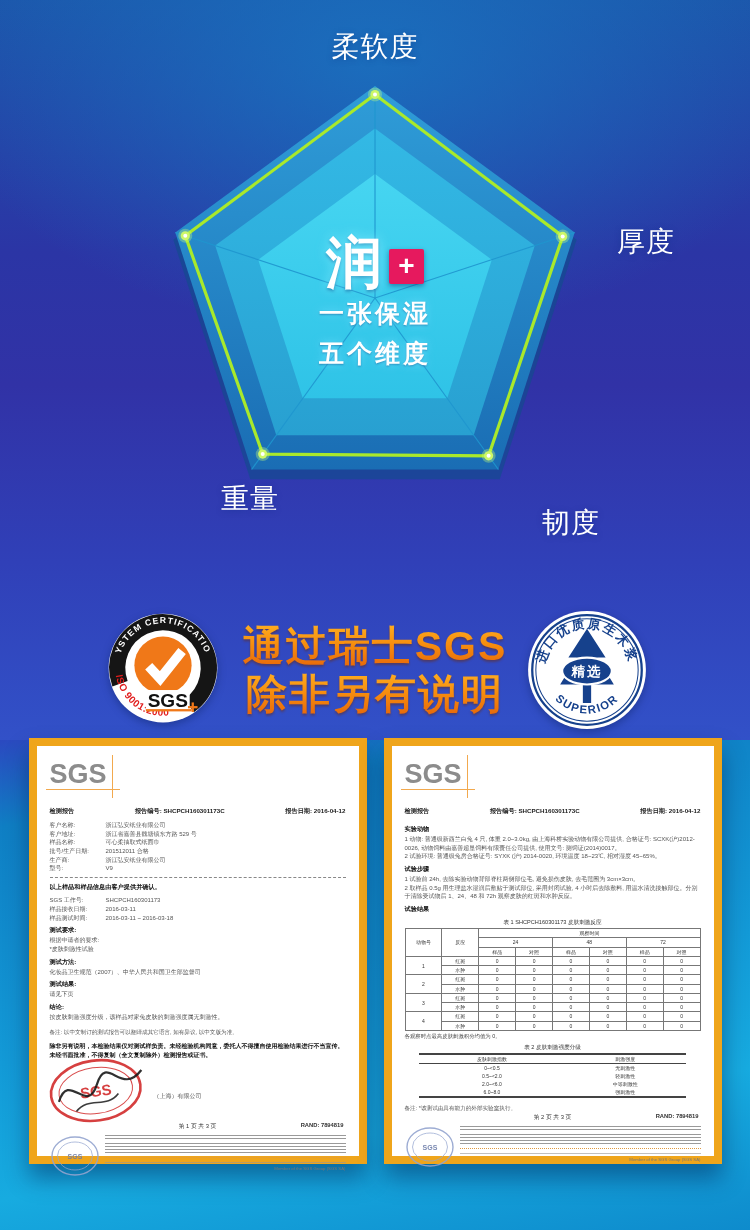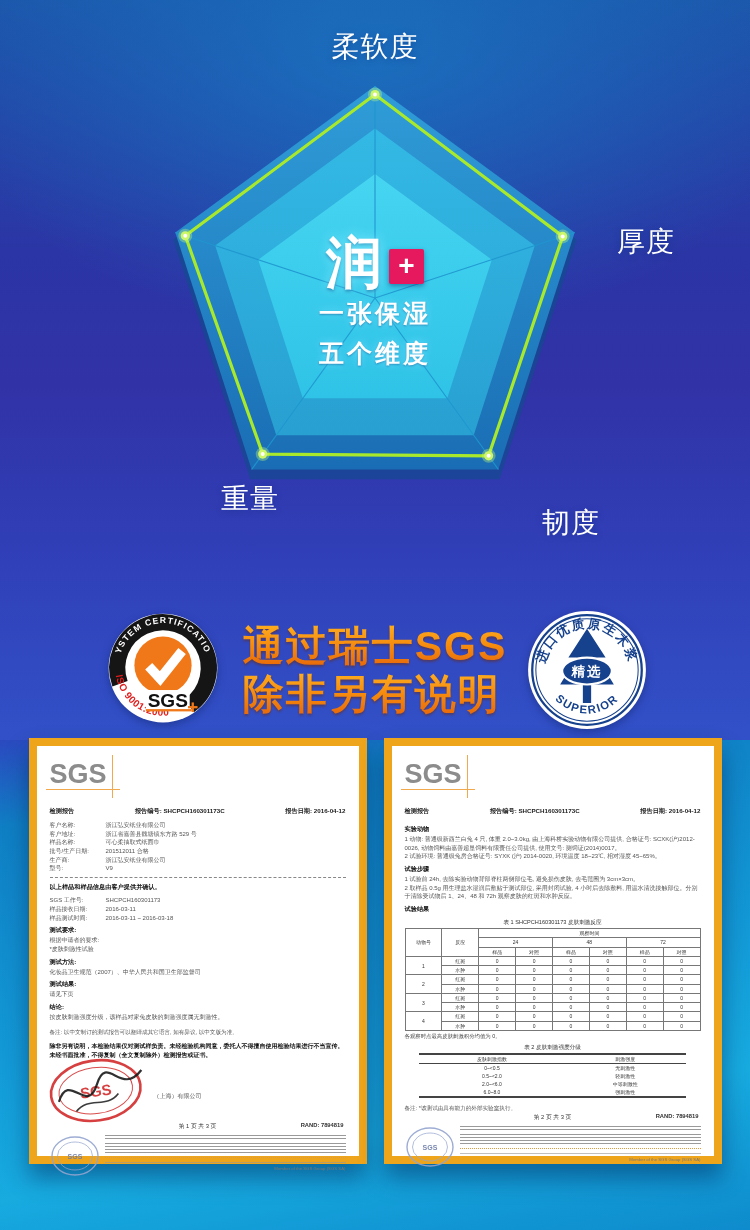--- a/index.html
+++ b/index.html
@@ -30,21 +30,21 @@
   .brand-plus { width:35px; height:35px; background:#e6195e; border-radius:2px; display:flex;
     align-items:center; justify-content:center; margin-top:8px; box-shadow:0 2px 5px rgba(0,40,100,.45); }
   .brand-plus span { color:#fff; font-size:28px; font-weight:bold; line-height:1; }
   .brand-tag { font-size:25px; color:#fff; font-weight:600; letter-spacing:3px; margin-top:7px;
     text-shadow:0 0 9px rgba(110,220,255,.95), 0 1px 2px rgba(0,50,120,.5); }
 
   
   .banner { position:absolute; top:600px; left:0; width:750px; height:140px;
     display:flex; align-items:center; justify-content:center; gap:10px; }
   .badge { width:124px; height:124px; flex:none; filter:drop-shadow(0 3px 4px rgba(0,20,70,.35)); }
-  .banner-title { margin:0 8px; }
+  .banner-title { text-align:center; margin:0 8px; }
   .bt1, .bt2 { font-size:41px; font-weight:800; letter-spacing:2px; line-height:1.18; white-space:nowrap;
     background:linear-gradient(180deg,#ffb122 0%, #f68c0e 48%, #e5640a 100%);
     -webkit-background-clip:text; background-clip:text; color:transparent;
     filter:drop-shadow(0 2px 1px rgba(110,40,0,.45)); }
 
   
   .certs { position:absolute; top:740px; left:0; width:750px; height:490px;
     background:linear-gradient(170deg,#2b49c0 0%, #0f7fc4 14%, #139ad7 52%, #17abe0 74%, #0e8bcc 100%);
     display:flex; justify-content:center; gap:17px; padding-top:0; }
   .cert { width:338px; height:426px; margin-top:-2px; background:#fff; border:8px solid #efa51b;

